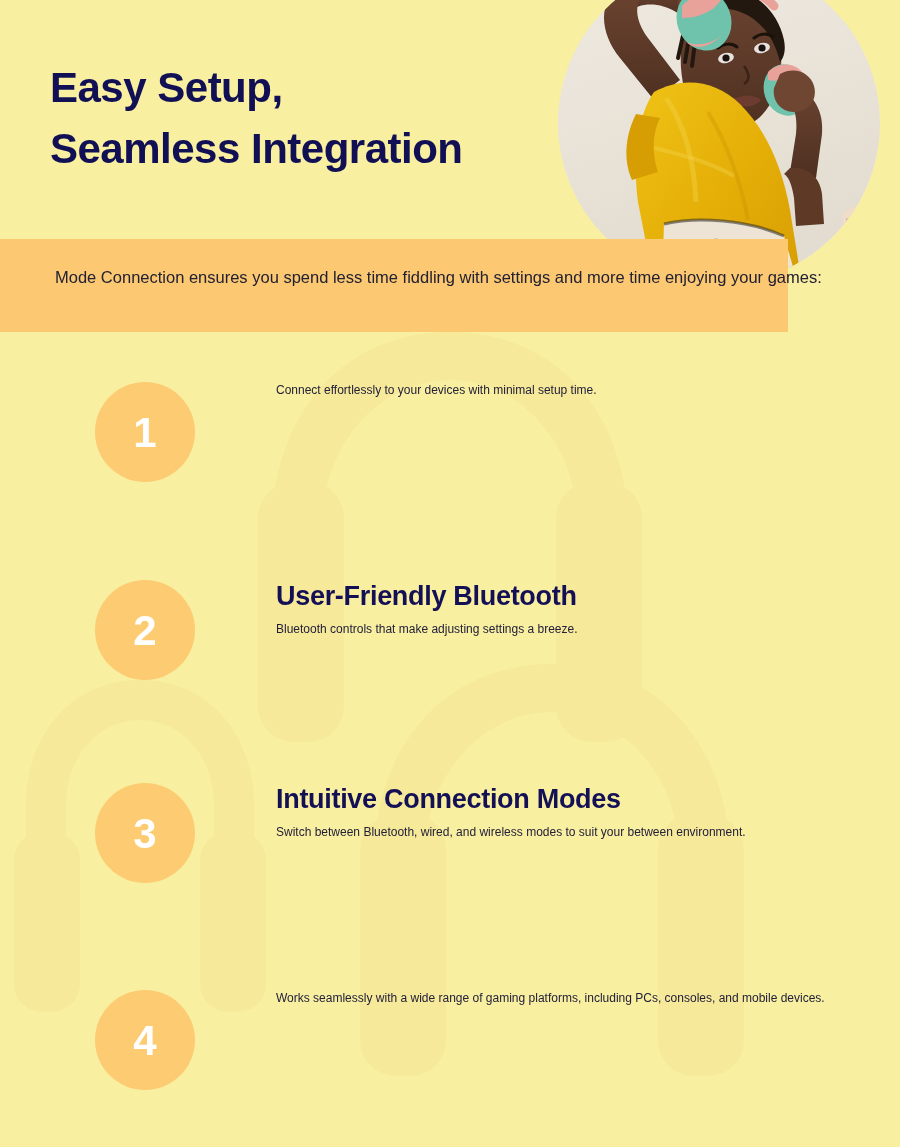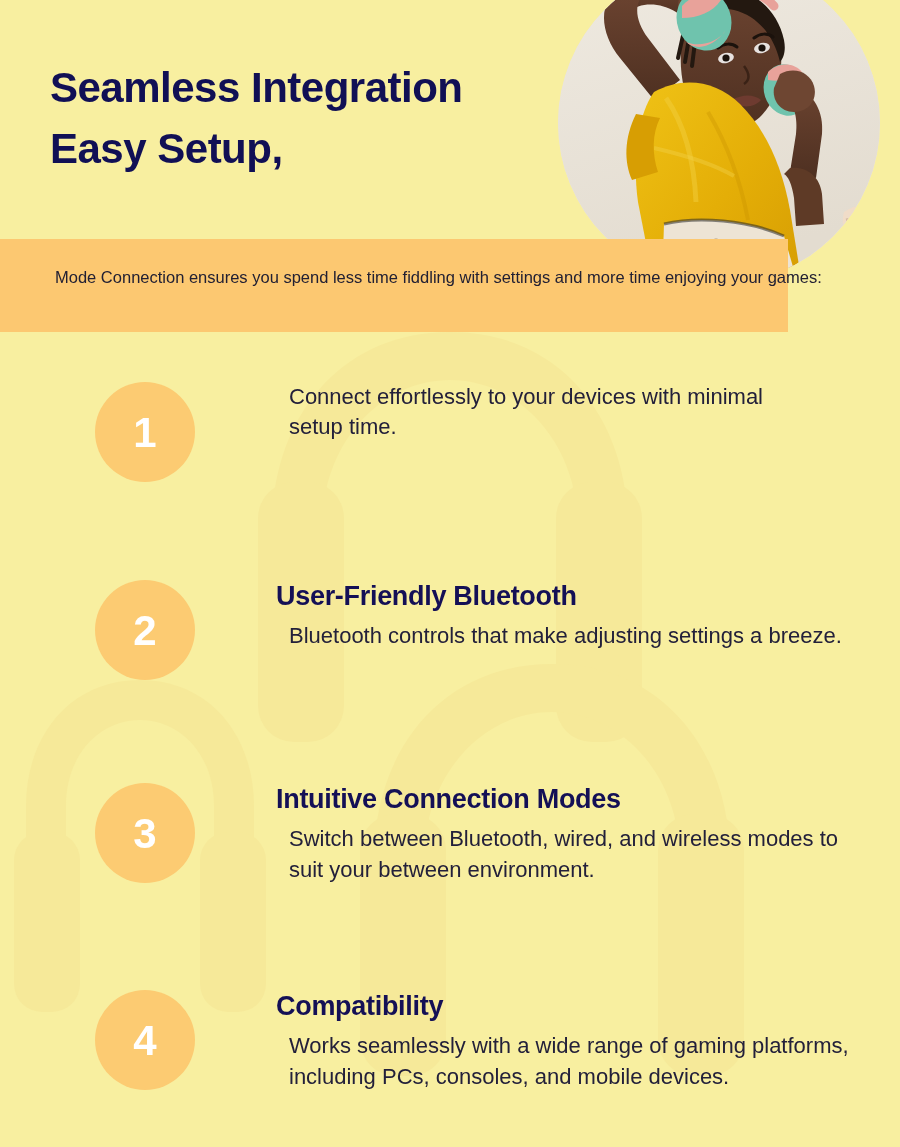--- a/index.html
+++ b/index.html
@@ -122,24 +122,23 @@
     font-size: 27px;
     font-weight: bold;
     letter-spacing: -0.3px;
     line-height: 1.2;
     margin-bottom: 9px;
     white-space: nowrap;
   }
 
   .item-desc {
     color: #23203a;
-    font-size: 22px;
+    font-size: 12px;
     line-height: 1.37;
     max-width: 575px;
-    margin-left: 13px;
   }
   .item-desc.narrow { max-width: 530px; }
 </style>
 </head>
 <body>
 
 <div class="watermark-layer">
   <svg width="900" height="815" viewBox="0 0 900 815" xmlns="http://www.w3.org/2000/svg">
     <g fill="#F6E999">
 
@@ -242,22 +241,22 @@
         <path d="M106 262 C 140 254 190 258 226 274" stroke="#2A2A2A" stroke-width="3" fill="none" opacity="0.55"></path>
         <path d="M158 276 L160 322" stroke="#CFC3B0" stroke-width="3" fill="none"></path>
 
         <path d="M286 250 C 300 240 316 242 322 252 L322 286 L300 290 C288 280 282 264 286 250 Z" fill="#F0DCC8"></path>
         <path d="M288 258 L322 252 M292 270 L322 266 M298 282 L322 280" stroke="#D8BDA2" stroke-width="3" fill="none"></path>
       </g>
     </svg>
   </div>
 
   <h1 class="hero-title">
+    <span class="line">Easy Setup,</span>
     <span class="line">Seamless Integration</span>
-    <span class="line">Easy Setup,</span>
   </h1>
 </header>
 
 <section class="banner">
   <p class="banner-text">Mode Connection ensures you spend less time fiddling with settings and more time enjoying your games:</p>
 </section>
 
 <main class="list">
 
   <div class="item item-1">
@@ -287,18 +286,17 @@
       <h2 class="item-title">Intuitive Connection Modes</h2>
       <p class="item-desc">Switch between Bluetooth, wired, and wireless modes to suit your between environment.</p>
     </div>
   </div>
 
   <div class="item item-4">
     <div class="badge">
       <span>4</span>
     </div>
     <div class="item-body">
-      <h2 class="item-title">Compatibility</h2>
       <p class="item-desc">Works seamlessly with a wide range of gaming platforms, including PCs, consoles, and mobile devices.</p>
     </div>
   </div>
 
 </main>
 
 </body></html>

